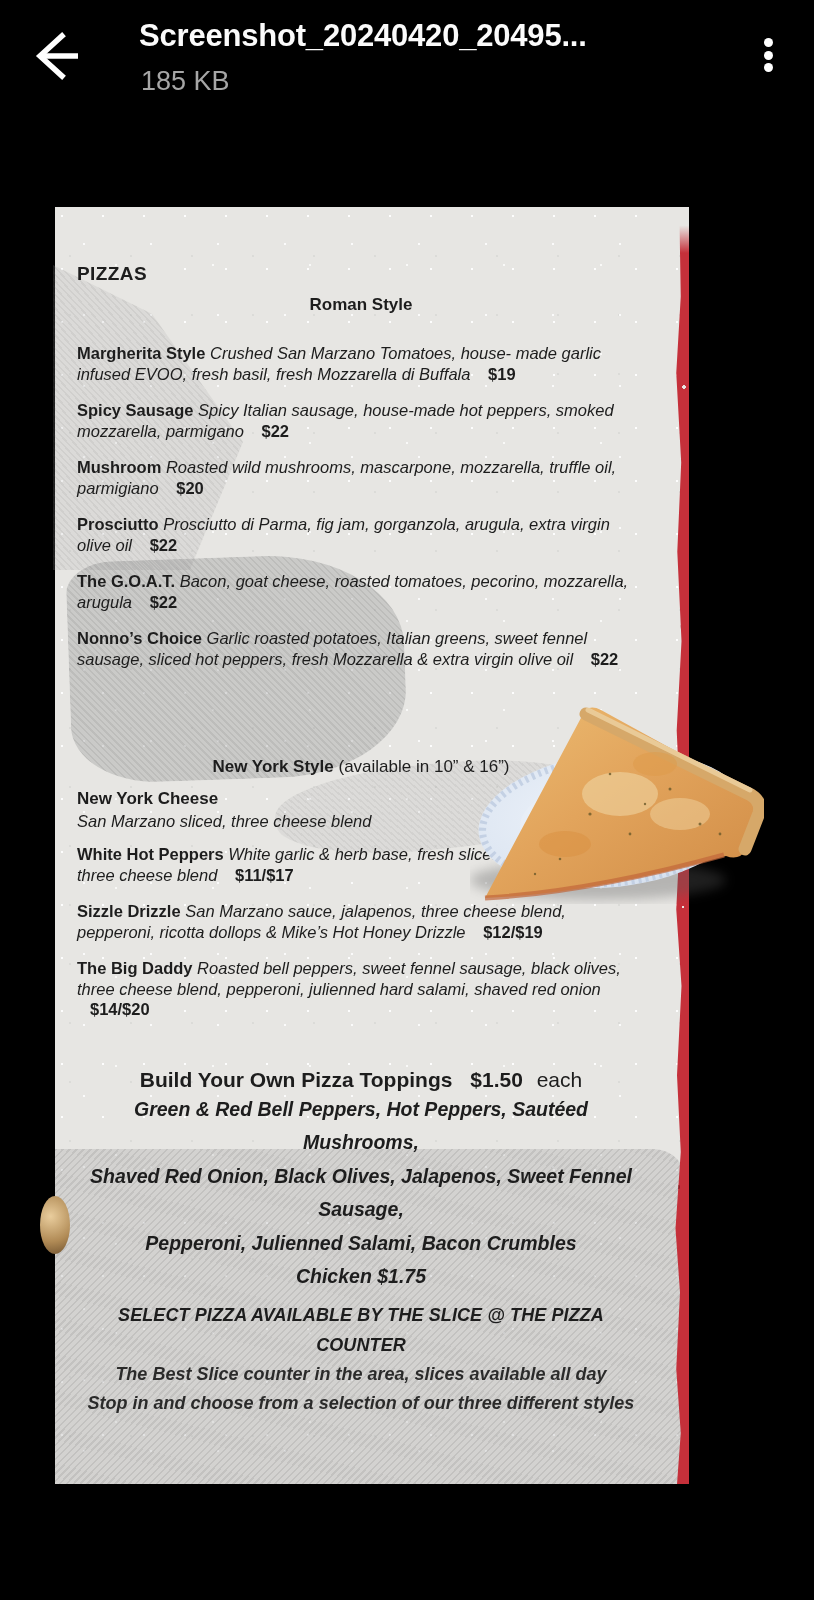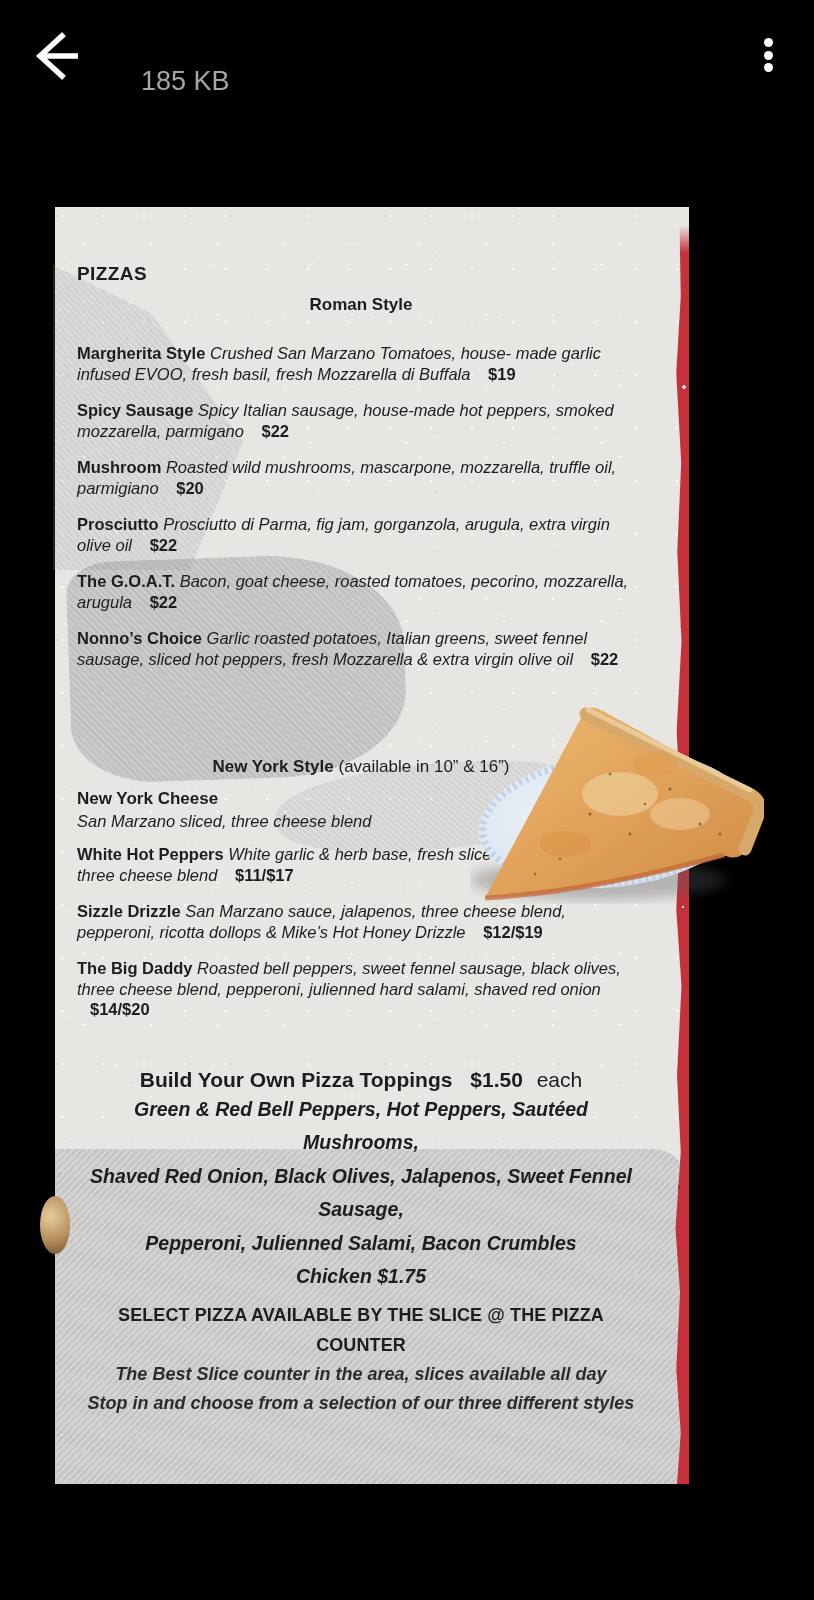--- a/index.html
+++ b/index.html
@@ -72,21 +72,21 @@
   .feat .pr { font-size:17px; font-weight:700; line-height:22px; }
   .ny-items { margin-top:12px; }
   .toppings { margin-top:46px; text-align:center; }
   .top-head { font-size:21px; line-height:27px; }
   .top-head .bb { font-weight:700; }
   .top-head .pp { font-weight:700; margin-left:12px; }
   .top-head .ee { font-weight:400; margin-left:8px; }
   .top-line { font-size:19.5px; font-weight:700; font-style:italic; line-height:33.5px; }
   .chicken { font-size:19.5px; font-weight:700; font-style:italic; line-height:33.5px; }
   .slice-counter { margin-top:6px; text-align:center; }
-  .sc1 { font-size:18px; font-weight:700; line-height:30px; letter-spacing:.1px;text-align:center; }
+  .sc1 { font-size:18px; font-weight:700; font-style:italic; line-height:30px; letter-spacing:.1px;text-align:center; }
   .sc2 { font-size:18px; font-weight:700; font-style:italic; line-height:29px; opacity:.92; }
 
   
   .pizza-svg { position:absolute; left:415px; top:487px; width:294px; height:210px; z-index:6; }
 
   
   .knob { position:absolute; left:40px; top:1196px; width:30px; height:58px; border-radius:50%;
           background:radial-gradient(circle at 35% 35%, #e9cd9d, #b08a55 60%, #6f522f); z-index:7; }
 </style>
 </head>
@@ -94,20 +94,21 @@
 
 <div class="appbar">
   <div class="back-btn">
     <span>
       <svg width="56" height="52" viewBox="0 0 56 52">
         <path d="M34 6 L12 26 L34 46" stroke="#fff" stroke-width="5.5" fill="none" stroke-linecap="square"></path>
         <path d="M13 26 L50 26" stroke="#fff" stroke-width="5.5" stroke-linecap="butt"></path>
       </svg>
     </span>
   </div>
+  <div class="appbar-title">Screenshot_20240420_20495...</div>
   <div class="appbar-sub">185 KB</div>
   <div class="kebab">
     <div class="dot"></div>
     <div class="dot"></div>
     <div class="dot"></div>
   </div>
 </div>
 
 <div class="photo">
   <div class="tex texA"></div>

